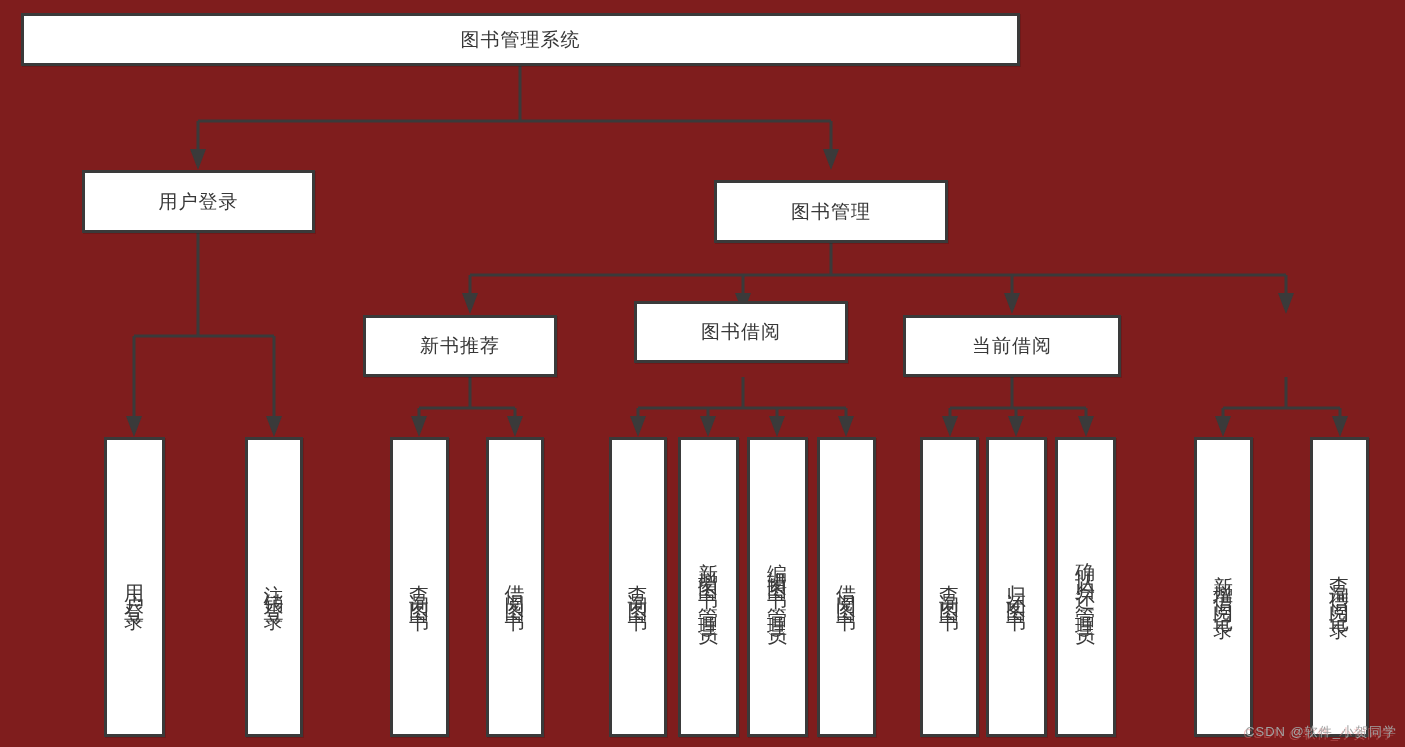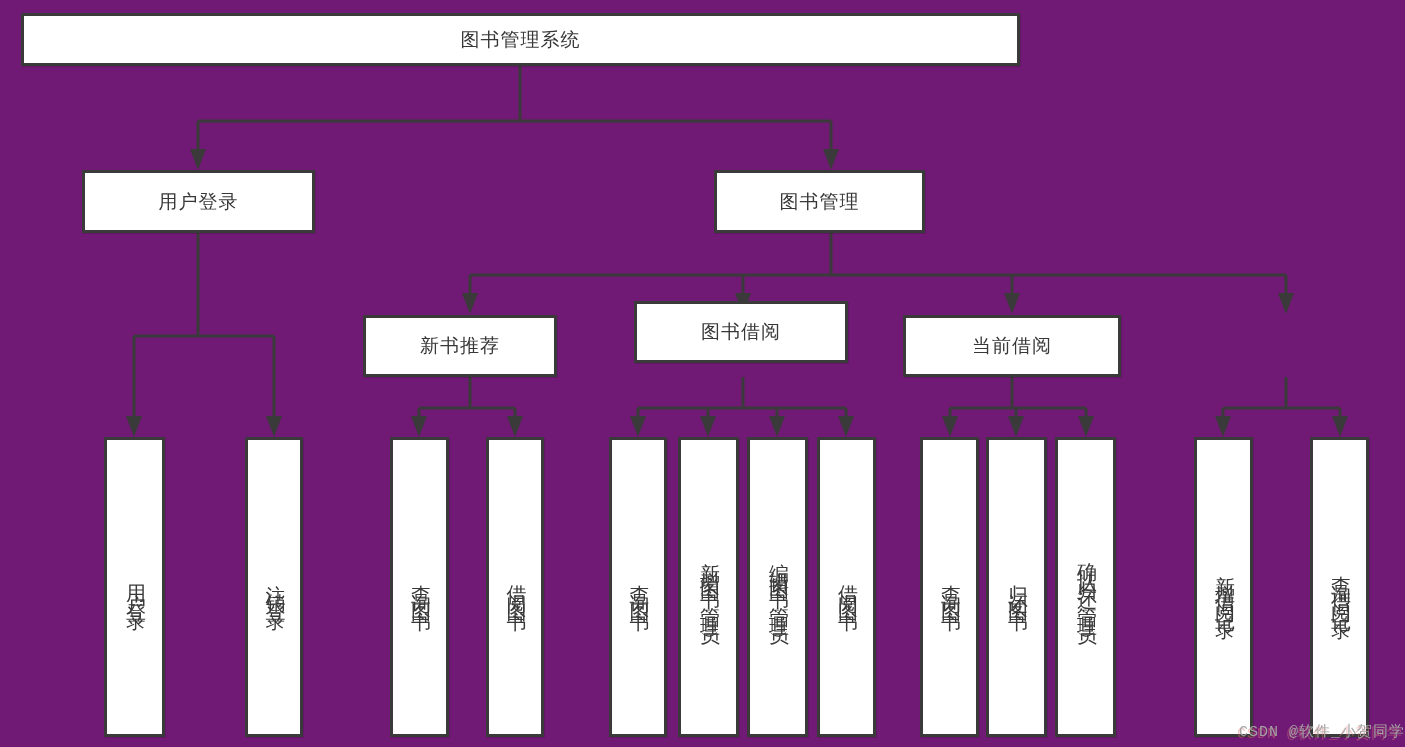--- a/index.html
+++ b/index.html
@@ -1,20 +1,20 @@
 <!DOCTYPE html>
 <html><head>
 <meta charset="utf-8">
 <style>
   html,body{margin:0;padding:0;background:#ffffff;}
   .canvas{
     position:relative;
     width:1405px;height:747px;
-    background:#701a75;
-    font-family:Liberation Mono, monospace;
+    background:#7f1d1d;
+    font-family:Liberation Sans, sans-serif;
     overflow:hidden;
   }
   .wires{position:absolute;left:0;top:0;width:1405px;height:747px;}
   .node{
     position:absolute;
     box-sizing:border-box;
     border:3px solid #3a3a3a;
     background:#ffffff;
     display:flex;align-items:center;justify-content:center;
     color:#383838;
@@ -33,22 +33,22 @@
   }
   .vnode span{
     writing-mode:vertical-rl;
     text-orientation:mixed;
     font-size:20px;
     letter-spacing:0.45em;
     line-height:1;
   }
   .watermark{
     position:absolute;
-    right:0;bottom:6px;
-    font-size:15px;
+    right:8px;bottom:6px;
+    font-size:13px;
     color:#a3a3a3;
     letter-spacing:1px;
     text-shadow:-2px 2px 0 rgba(226,118,118,0.45);
     white-space:nowrap;
   }
 </style>
 </head>
 <body>
 
 <div class="canvas">
@@ -114,21 +114,21 @@
     </g>
   </svg>
 
   <div class="node" style="left:21px;top:13px;width:999px;height:53px">
     <span>图书管理系统</span>
   </div>
 
   <div class="node" style="left:82px;top:170px;width:233px;height:63px">
     <span>用户登录</span>
   </div>
-  <div class="node" style="left:714px;top:170px;width:211px;height:63px">
+  <div class="node" style="left:714px;top:180px;width:234px;height:63px">
     <span>图书管理</span>
   </div>
 
   <div class="node" style="left:363px;top:315px;width:194px;height:62px">
     <span>新书推荐</span>
   </div>
   <div class="node" style="left:634px;top:301px;width:214px;height:62px">
     <span>图书借阅</span>
   </div>
   <div class="node" style="left:903px;top:315px;width:218px;height:62px">

